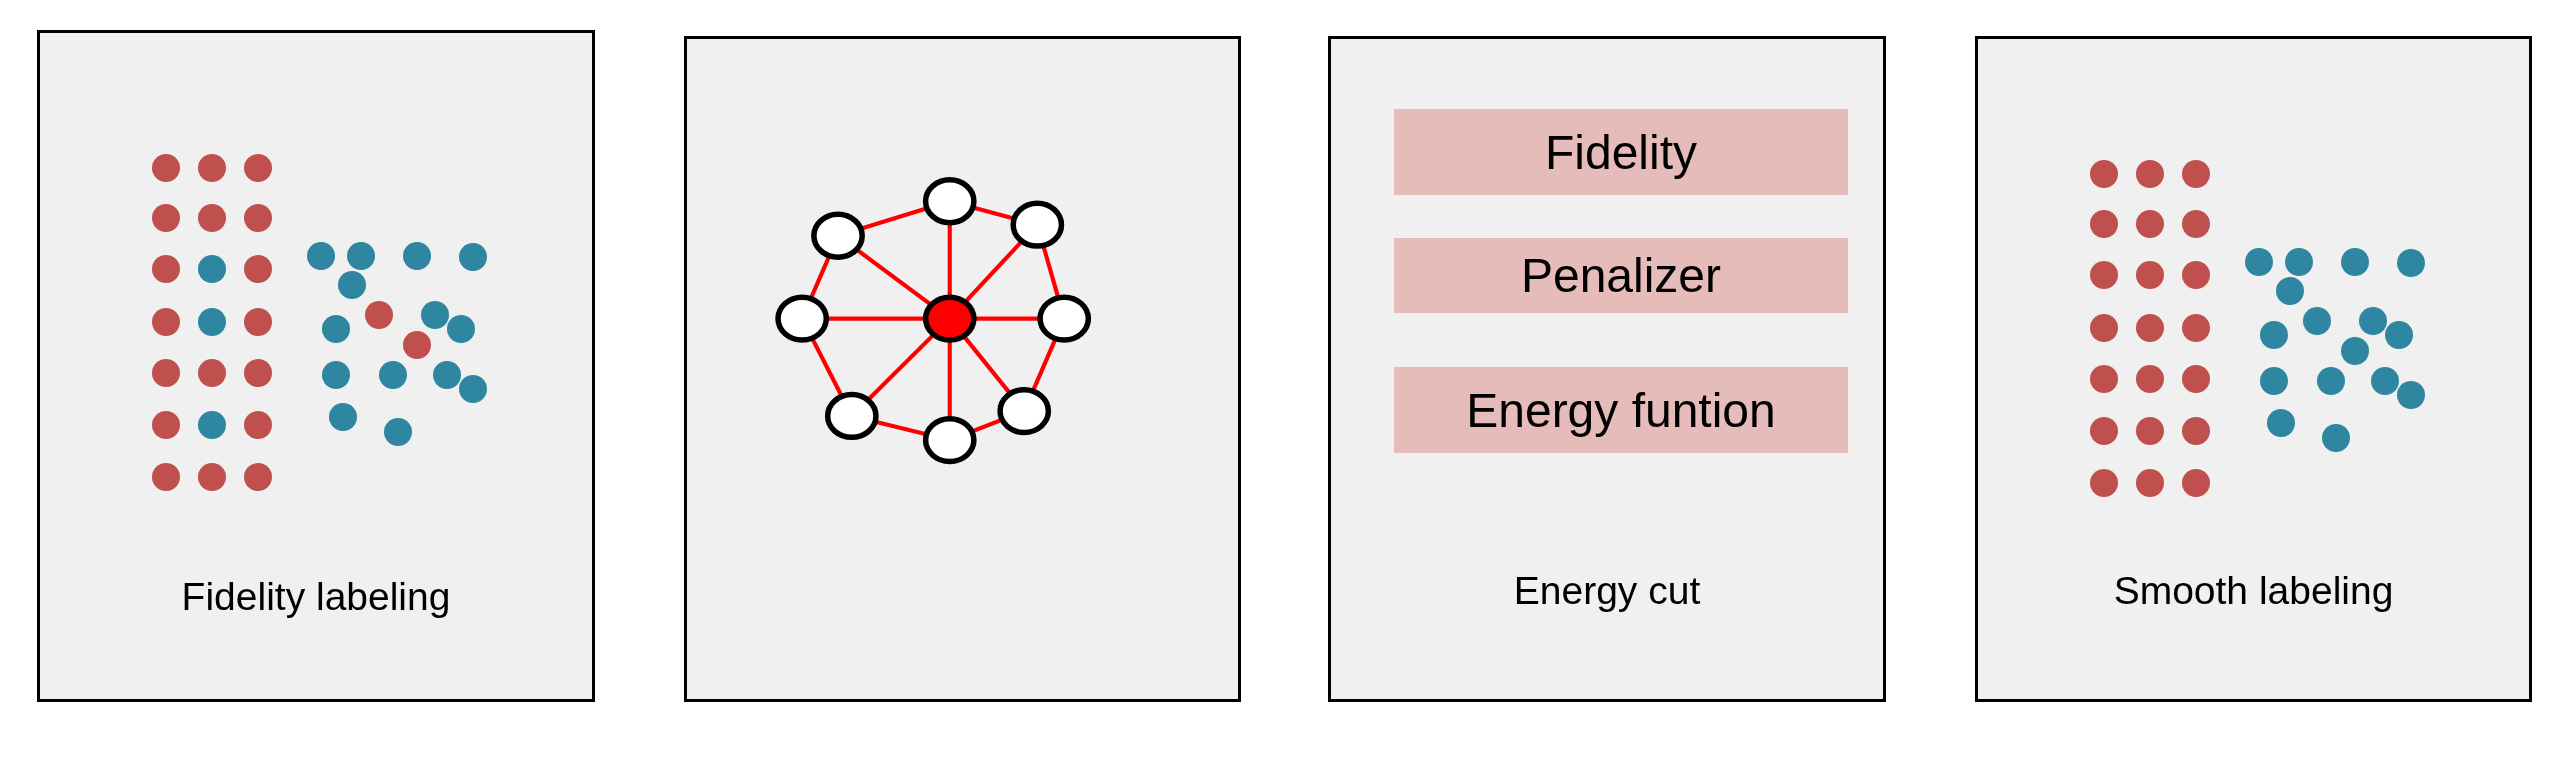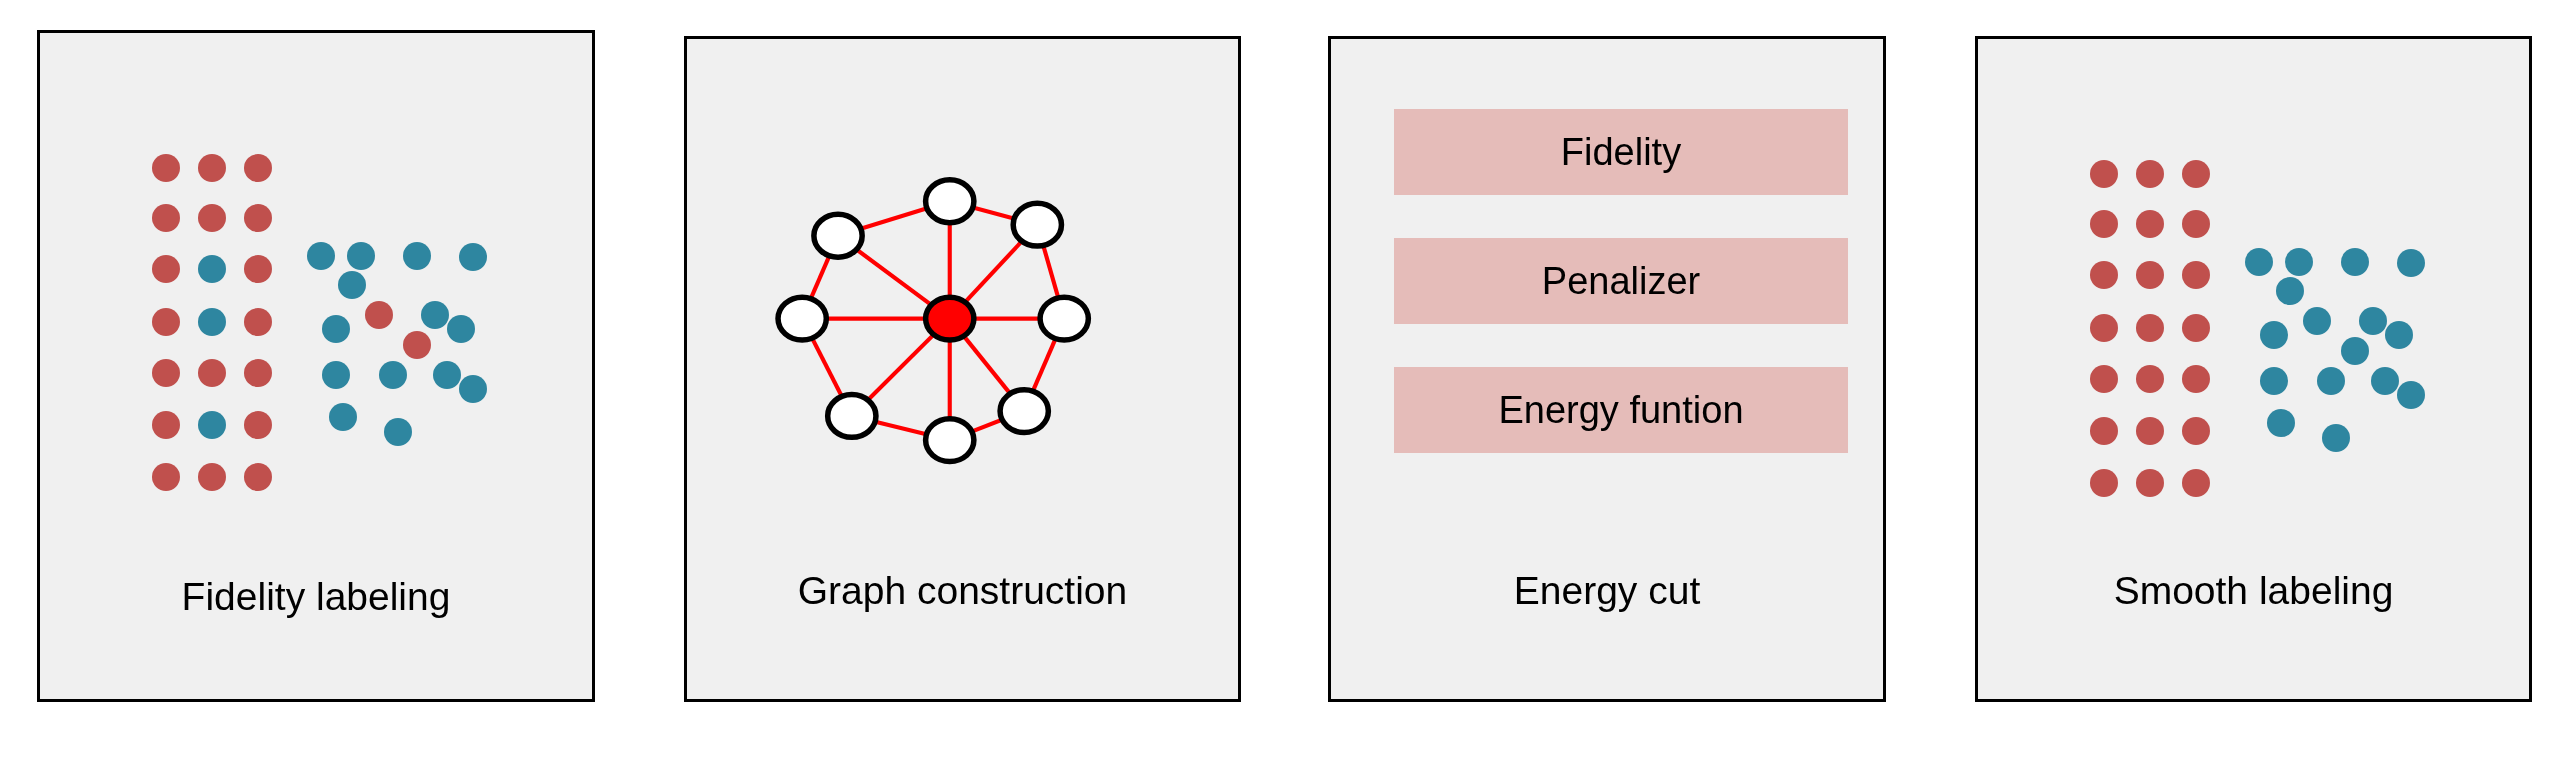--- a/index.html
+++ b/index.html
@@ -41,21 +41,21 @@
   .dot {
     position: absolute;
     border-radius: 50%;
   }
   .bar {
     position: absolute;
     box-sizing: border-box;
     display: flex;
     align-items: center;
     justify-content: center;
-    font-size: 38px;
+    font-size: 48px;
     color: #000000;
     font-family: "Liberation Sans", sans-serif;
   }
   .graph-svg {
     position: absolute;
     left: 0; top: 0;
     width: 100%;
     height: 100%;
     overflow: visible;
   }
@@ -129,29 +129,28 @@
         <ellipse cx="381" cy="235" rx="35" ry="31" fill="#ffffff" stroke="#000000" stroke-width="8"></ellipse>
         <ellipse cx="508" cy="269" rx="35" ry="31" fill="#ffffff" stroke="#000000" stroke-width="8"></ellipse>
         <ellipse cx="547" cy="405" rx="35" ry="31" fill="#ffffff" stroke="#000000" stroke-width="8"></ellipse>
         <ellipse cx="489" cy="539" rx="35" ry="31" fill="#ffffff" stroke="#000000" stroke-width="8"></ellipse>
         <ellipse cx="381" cy="581" rx="35" ry="31" fill="#ffffff" stroke="#000000" stroke-width="8"></ellipse>
         <ellipse cx="239" cy="546" rx="35" ry="31" fill="#ffffff" stroke="#000000" stroke-width="8"></ellipse>
         <ellipse cx="167" cy="405" rx="35" ry="31" fill="#ffffff" stroke="#000000" stroke-width="8"></ellipse>
         <ellipse cx="219" cy="285" rx="35" ry="31" fill="#ffffff" stroke="#000000" stroke-width="8"></ellipse>
         <ellipse cx="381" cy="405" rx="35" ry="31" fill="#ff0000" stroke="#000000" stroke-width="8"></ellipse>
       </svg>
-    <div class="panel-caption" id="cap-1" style="top: 530px; color: rgb(0, 0, 0);">Graph construction</div>
   </div>
 
   <div class="panel" id="panel-2" style="left: 1328px; top: 36px; width: 558px; height: 666px; background: rgb(240, 240, 240); border-color: rgb(0, 0, 0);">
     <div id="bars-layer">
         <div class="bar" style="left: 63px; top: 70px; width: 454px; height: 86px; background: rgb(229, 188, 185);">
           <span>Fidelity</span>
         </div>
-        <div class="bar" style="left: 63px; top: 199px; width: 454px; height: 86px; background: rgb(229, 188, 185);">
+        <div class="bar" style="left: 63px; top: 199px; width: 454px; height: 75px; background: rgb(229, 188, 185);">
           <span>Penalizer</span>
         </div>
         <div class="bar" style="left: 63px; top: 328px; width: 454px; height: 86px; background: rgb(229, 188, 185);">
           <span>Energy funtion</span>
         </div>
       </div>
     <div class="panel-caption" id="cap-2" style="top: 530px; color: rgb(0, 0, 0);">Energy cut</div>
   </div>
 
   <div class="panel" id="panel-3" style="left: 1975px; top: 36px; width: 557px; height: 666px; background: rgb(240, 240, 240); border-color: rgb(0, 0, 0);">

